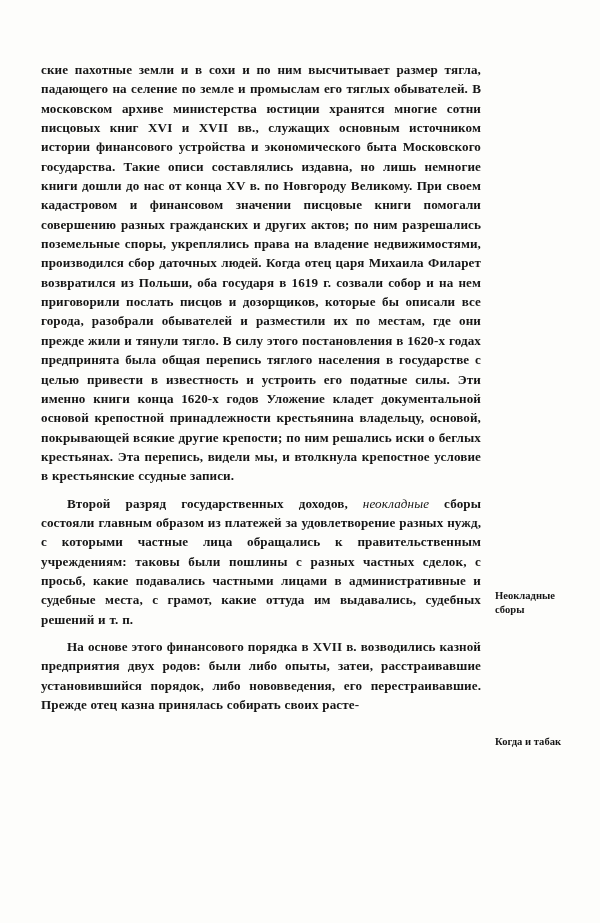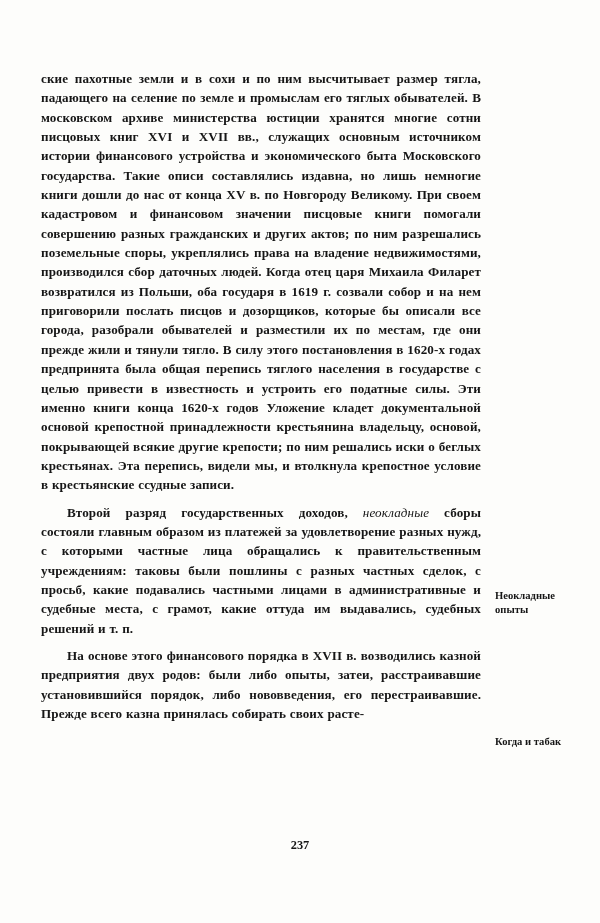--- a/index.html
+++ b/index.html
@@ -19,21 +19,21 @@
     position: absolute;
     left: 0;
     top: 0;
     width: 600px;
     height: 923px;
     background: #fdfdfb;
   }
   .content {
     position: absolute;
     left: 41px;
-    top: 69px;
+    top: 60px;
     width: 440px;
   }
   .para {
     margin: 0 0 0 0;
     text-align: justify;
     text-justify: inter-word;
     font-size: 13.1px;
     line-height: 19.35px;
     font-weight: bold;
     letter-spacing: 0.1px;
@@ -84,23 +84,22 @@
 <body>
 
 <div class="page">
 
   <div class="content">
 
     <p class="para">ские пахотные земли и в сохи и по ним высчитывает размер тягла, падающего на селение по земле и промыслам его тяглых обывателей. В московском архиве министерства юстиции хранятся многие сотни писцовых книг XVI и XVII вв., служащих основным источником истории финансового устройства и экономического быта Московского государства. Такие описи составлялись издавна, но лишь немногие книги дошли до нас от конца XV в. по Новгороду Великому. При своем кадастровом и финансовом значении писцовые книги помогали совершению разных гражданских и других актов; по ним разрешались поземельные споры, укреплялись права на владение недвижимостями, производился сбор даточных людей. Когда отец царя Михаила Филарет возвратился из Польши, оба государя в 1619 г. созвали собор и на нем приговорили послать писцов и дозорщиков, которые бы описали все города, разобрали обывателей и разместили их по местам, где они прежде жили и тянули тягло. В силу этого постановления в 1620-х годах предпринята была общая перепись тяглого населения в государстве с целью привести в известность и устроить его податные силы. Эти именно книги конца 1620-х годов Уложение кладет документальной основой крепостной принадлежности крестьянина владельцу, основой, покрывающей всякие другие крепости; по ним решались иски о беглых крестьянах. Эта перепись, видели мы, и втолкнула крепостное условие в крестьянские ссудные записи.</p>
 
     <p class="para indent"><span>Второй разряд государственных доходов, </span><span class="italic">неокладные</span><span> сборы состояли главным образом из платежей за удовлетворение разных нужд, с которыми частные лица обращались к правительственным учреждениям: таковы были пошлины с разных частных сделок, с просьб, какие подавались частными лицами в административные и судебные места, с грамот, какие оттуда им выдавались, судебных решений и т. п.</span></p>
 
-    <p class="para indent">На основе этого финансового порядка в XVII в. возводились казной предприятия двух родов: были либо опыты, затеи, расстраивавшие установившийся порядок, либо нововведения, его перестраивавшие. Прежде всего казна принялась собирать своих расте-</p>
+    <p class="para indent">На основе этого финансового порядка в XVII в. возводились казной предприятия двух родов: были либо опыты, затеи, расстраивавшие установившийся порядок, либо нововведения, его перестраивавшие. Прежде отец казна принялась собирать своих расте-</p>
 
   </div>
 
-  <div class="marginalia" id="margin-note-1">Неокладные опыты</div>
+  <div class="marginalia" id="margin-note-1">Неокладные сборы</div>
 
   <div class="marginalia" id="margin-note-2">Когда и табак</div>
 
-  <div class="folio">237</div>
 
 </div>
 
 </body></html>

